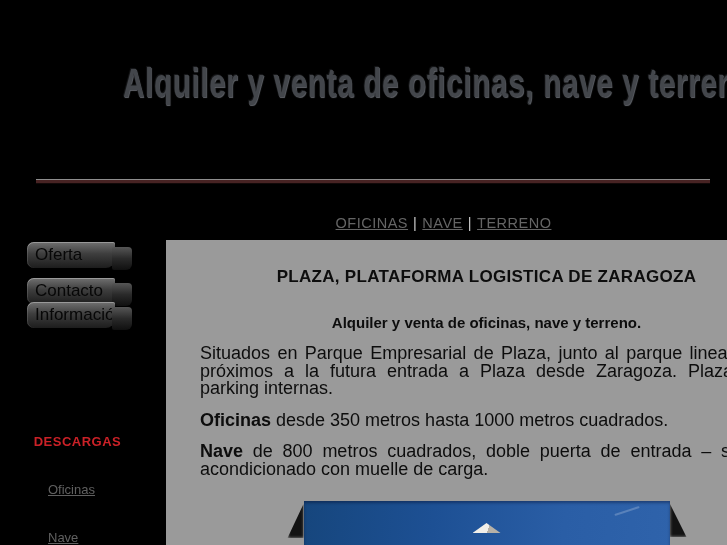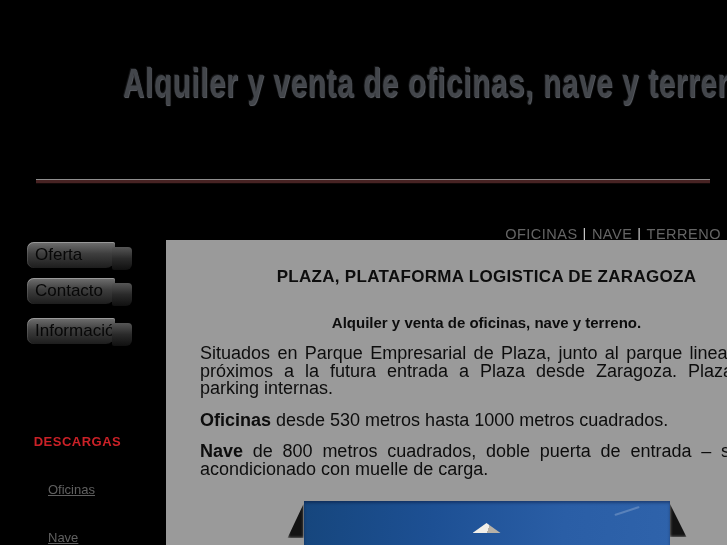--- a/index.html
+++ b/index.html
@@ -29,22 +29,22 @@
   }
   .header-divider {
     position:absolute; top:179px; left:36px; width:674px; height:5px;
     background:#472323;
     border-top:1px solid #8d8d8d;
     border-bottom:1px solid #120808;
   }
 
   
   .main-nav {
-    position:absolute; top:226px; left:166px; width:555px;
-    text-align:right;
+    position:absolute; top:215px; left:166px; width:555px;
+    text-align:center;
     font-size:14.5px;
     letter-spacing:.5px;
   }
   .main-nav a {
     color:#656565;
     text-decoration:underline;
     cursor:pointer;
   }
   .nav-sep { color:#c9c9c9; margin:0 5px; }
 
@@ -64,21 +64,21 @@
   }
   .nav-button::after {
     content:"";
     position:absolute; right:-17px; top:5px; width:20px; height:23px;
     background:linear-gradient(180deg,#565656 0%, #2a2a2a 50%, #101010 100%);
     border-radius:2px 4px 6px 2px;
     box-shadow:2px 2px 2px rgba(0,0,0,.6);
   }
   .btn-oferta { top:2px; }
   .btn-contacto { top:38px; }
-  .btn-informacion { top:78px;text-align:right; }
+  .btn-informacion { top:62px;text-align:right; }
 
   .downloads-heading {
     position:absolute; top:194px; left:0; width:155px;
     text-align:center;
     color:#cb2127;
     font-weight:bold;
     font-size:13px;
     letter-spacing:.5px;
   }
   .side-link {
@@ -178,21 +178,21 @@
   <a class="side-link side-link-oficinas">Oficinas</a>
   <a class="side-link side-link-nave">Nave</a>
 </div>
 
 <div class="content">
   <h1>PLAZA, PLATAFORMA LOGISTICA DE ZARAGOZA</h1>
   <h2>Alquiler y venta de oficinas, nave y terreno.</h2>
 
   <p><span class="lead"></span><span>Situados en Parque Empresarial de Plaza, junto al parque lineal muy próximos a la futura entrada a Plaza desde Zaragoza. Plazas de parking internas.</span></p>
 
-  <p><span class="lead">Oficinas</span><span> desde 530 metros hasta 1000 metros cuadrados.</span></p>
+  <p><span class="lead">Oficinas</span><span> desde 350 metros hasta 1000 metros cuadrados.</span></p>
 
   <p><span class="lead">Nave</span><span> de 800 metros cuadrados, doble puerta de entrada – salida, acondicionado con muelle de carga.</span></p>
 
 
   <div class="photo-wrap">
     <div class="photo-shadow-left"></div>
     <div class="photo-shadow-right"></div>
     <div class="photo">
       <div class="contrail"></div>
       <div class="pyramid"></div>

